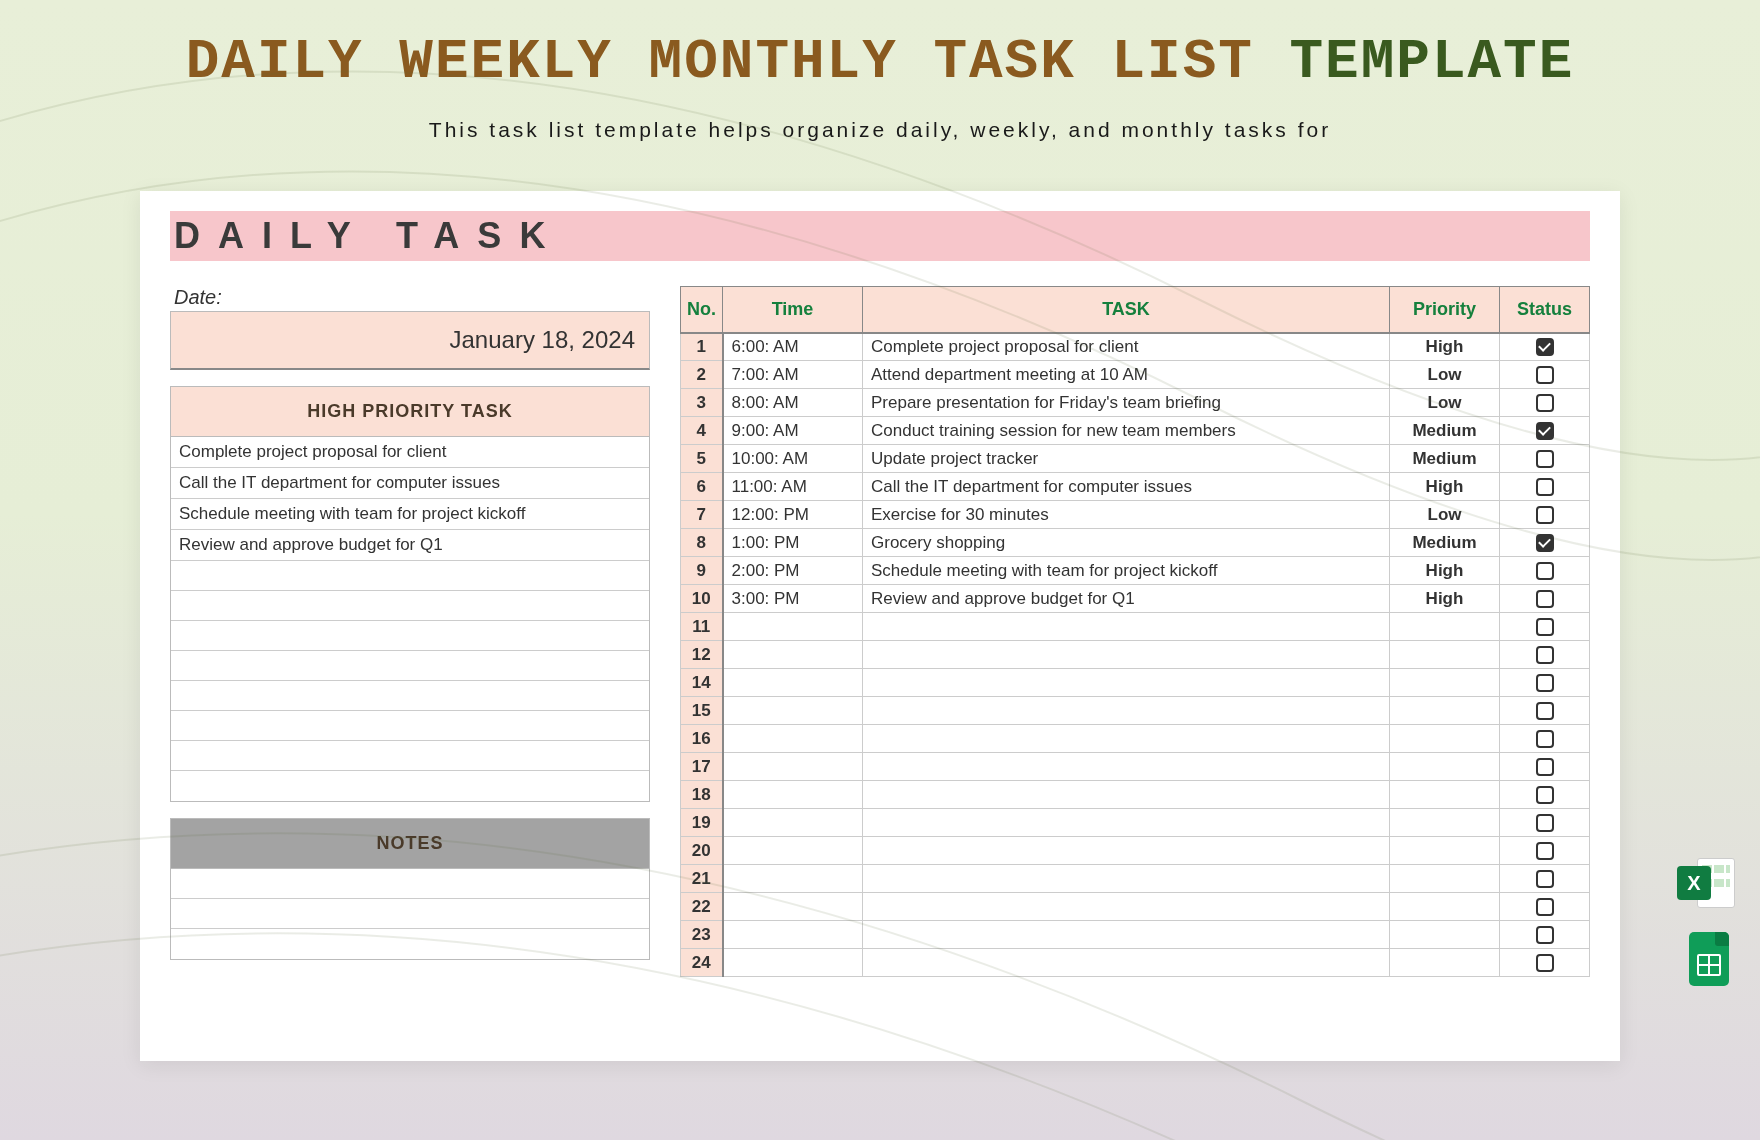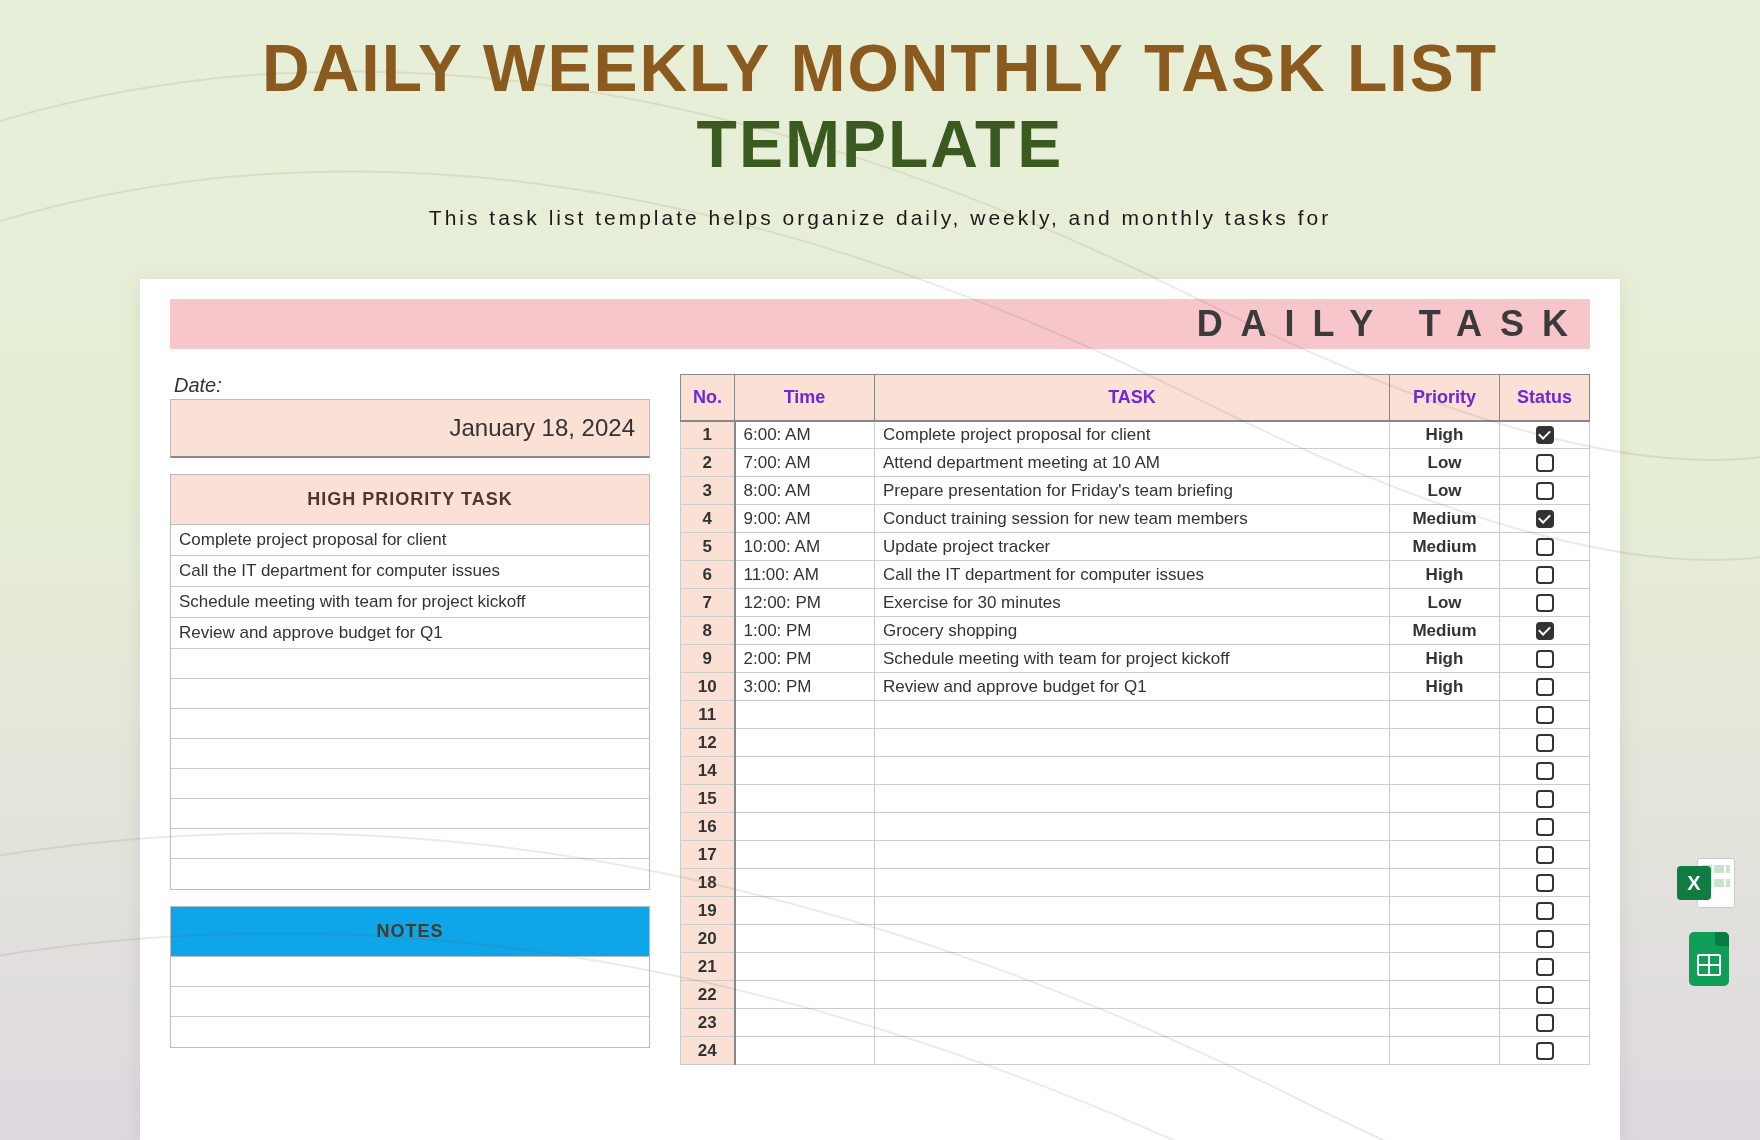--- a/index.html
+++ b/index.html
@@ -16,24 +16,24 @@
   inset: 0;
   opacity: 0.12;
   pointer-events: none;
 }
 .bg-lines svg { width: 100%; height: 100%; }
 .header {
   text-align: center;
   padding: 30px 80px 20px;
 }
 .title {
-  font-size: 66px;
+  font-size: 56px;
   font-weight: 900;
   letter-spacing: 2px;
-  font-family: Liberation Sans, sans-serif;
+  font-family: Liberation Mono, monospace;
 }
 .title .brown { color: #8a5a1f; }
 .title .green { color: #3a5a1f; }
 .subtitle {
   margin-top: 20px;
   font-size: 21px;
   color: #1a1a1a;
   letter-spacing: 3px;
   line-height: 1.5;
 }
@@ -41,21 +41,21 @@
   background: #fff;
   margin: 25px 140px 0;
   padding: 20px 30px 0;
   box-shadow: 0 4px 20px rgba(0,0,0,0.08);
   height: 870px;
   overflow: hidden;
 }
 .daily-banner {
   background: #f7c6cb;
   color: #3a3a3a;
-  text-align: right;
+  text-align: left;
   font-size: 36px;
   font-weight: 700;
   letter-spacing: 18px;
   padding: 4px;
   margin-bottom: 25px;
 }
 .content {
   display: flex;
   gap: 30px;
 }
@@ -82,45 +82,45 @@
   border: 1px solid #bbb;
   text-align: center;
   font-size: 18px;
   font-weight: 700;
   color: #4a3a2a;
   padding: 14px;
   margin-top: 16px;
   letter-spacing: 1px;
 }
 .notes-header {
-  background: #0ea5e9;
+  background: #a3a3a3;
 }
 .list-box {
   border: 1px solid #bbb;
   border-top: none;
 }
 .list-row {
   border-bottom: 1px solid #ccc;
   font-size: 17px;
   padding: 5px 8px;
   min-height: 30px;
   color: #333;
 }
 .list-row:last-child { border-bottom: none; }
 .task-table {
   width: 100%;
   border-collapse: collapse;
 }
 .task-table th {
   background: #fbe0d5;
   border: 1px solid #888;
-  padding: 12px 12px;
+  padding: 12px 6px;
   font-size: 18px;
   font-weight: 700;
-  color: #6d28d9;
+  color: #15803d;
 }
 .task-table th.no-col { width: 42px; }
 .task-table th.time-col { width: 140px; }
 .task-table th.priority-col { width: 110px; }
 .task-table th.status-col { width: 90px; }
 .task-table td {
   border: 1px solid #ccc;
   padding: 3px 8px;
   font-size: 17px;
   color: #333;

